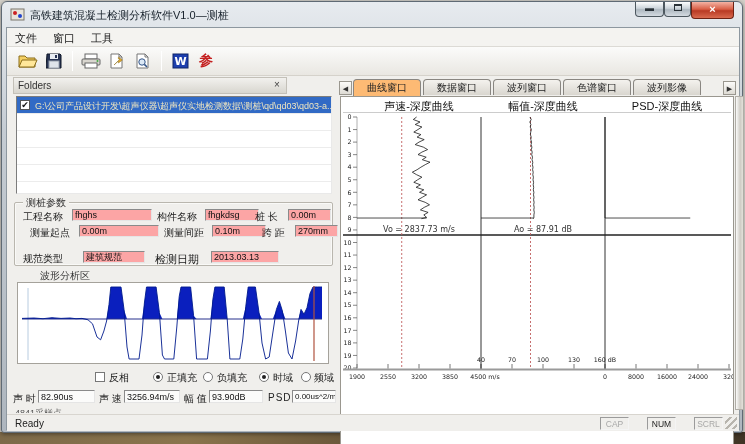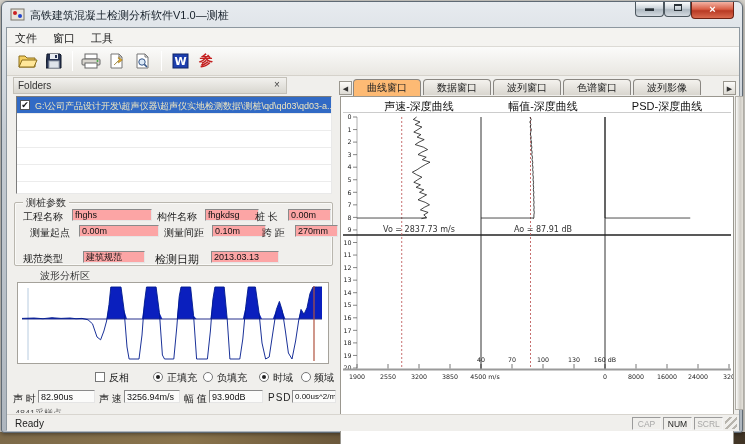--- a/index.html
+++ b/index.html
@@ -91,21 +91,21 @@
   .tab.active { background:#fdba74; height:17px; }
   .chartarea { position:absolute; left:2px; top:20px; width:394px; height:374px; background:#fff;
     border:1px solid #9a978f; }
   .ctitle { position:absolute; top:2px; height:13px; font-size:11px; color:#111; text-align:center; }
   .vscroll { position:absolute; left:397px; top:20px; width:9px; height:314px;
     border:1px solid #b0ada6; background:linear-gradient(90deg,#fbfbfa,#cfccc5 60%,#e4e1da); }
   
   .statusbar { position:absolute; left:0; top:386px; width:100%; height:17px; background:#f0efec;
     border-top:1px solid #d8d5cf; }
   .ready { position:absolute; left:8px; top:3px; font-size:10px; color:#222; }
-  .inds { position:absolute; right:16px; top:2px; display:flex; gap:2px; }
+  .inds { position:absolute; right:16px; top:2px; display:flex; gap:18px; }
   .ind { width:29px; height:13px; border:1px solid; border-color:#9b9b9b #f4f4f4 #f4f4f4 #9b9b9b;
     font-size:8.5px; text-align:center; line-height:12px; color:#a8a8a8; }
   .ind.on { color:#222; }
   .grip { position:absolute; right:2px; bottom:2px; width:12px; height:12px;
     background:repeating-linear-gradient(135deg,transparent 0 3px,#b8b5ae 3px 5px); }
   svg text { font-family:"DejaVu Sans","Liberation Sans",sans-serif; }
 </style>
 </head>
 <body>
 

